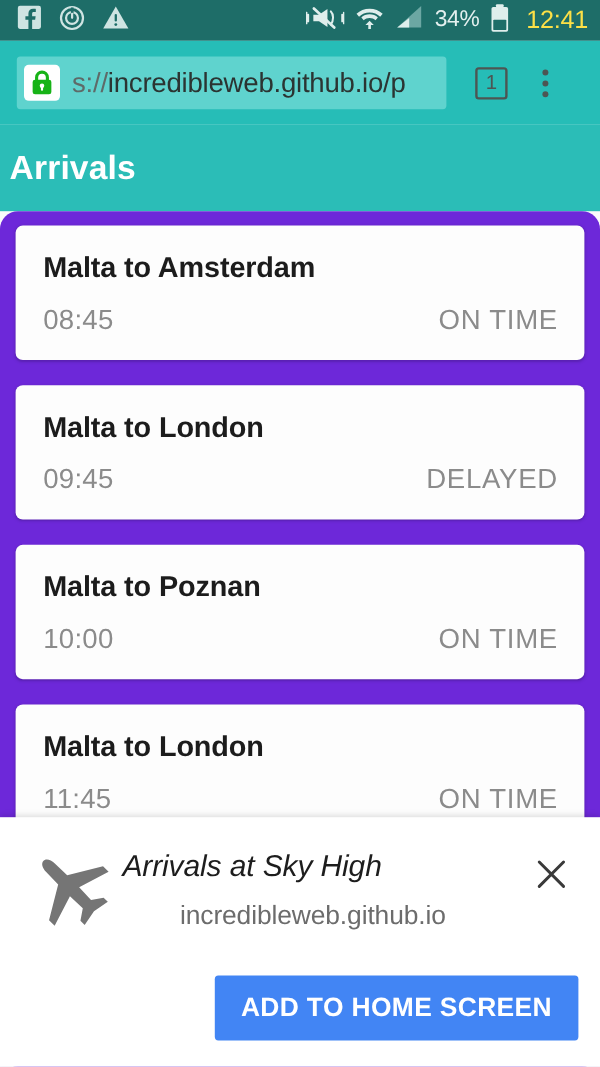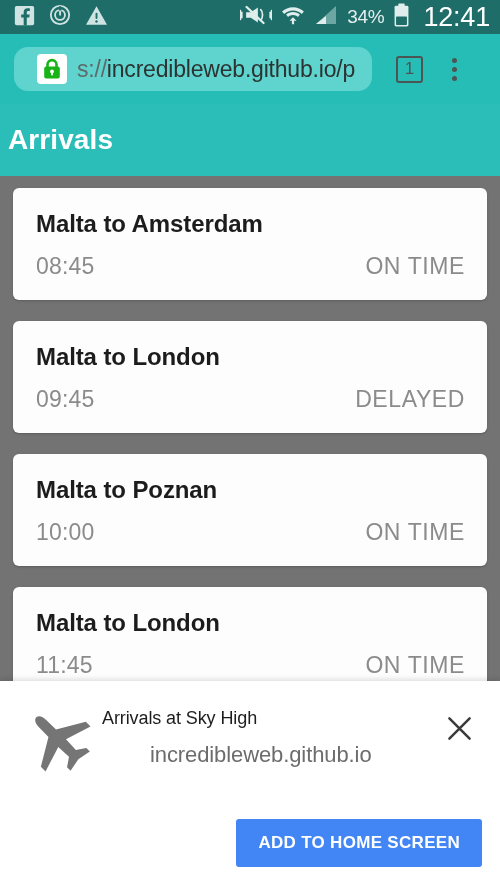--- a/index.html
+++ b/index.html
@@ -37,50 +37,49 @@
   .sb-left { display: flex; align-items: center; gap: 14px; }
   .sb-right { margin-left: auto; display: flex; align-items: center; gap: 9px; }
   .sb-icon { display: block; }
   .sb-battery-pct {
     font-size: 19px;
     letter-spacing: -0.3px;
     color: #e4f0ef;
     font-family: "Liberation Sans", sans-serif;
   }
   .sb-clock {
-    font-size: 27px;
+    font-size: 21px;
     letter-spacing: -0.2px;
-    color: #ffffff;
+    color: #fde047;
     margin-left: 4px;
   }
 
   
   .toolbar {
     position: absolute;
     top: 34px; left: 0; right: 0;
     height: 70px;
     background: #26bdb7;
     display: flex;
     align-items: center;
     padding: 0 10px 0 14px;
     box-sizing: border-box;
   }
   .urlfield {
     flex: 1 1 auto;
     height: 44px;
     background: #5fd3ce;
-    border-radius: 14px;
+    border-radius: 3px;
     display: flex;
     align-items: center;
     padding-left: 6px;
     box-sizing: border-box;
     overflow: hidden;
     min-width: 0;
     max-width: 358px;
-    justify-content: center;
   }
   .lockchip {
     width: 30px;
     height: 30px;
     background: #ffffff;
     border-radius: 4px;
     display: flex;
     align-items: center;
     justify-content: center;
     flex: 0 0 auto;
@@ -142,24 +141,25 @@
     font-size: 28px;
     font-weight: bold;
     letter-spacing: 0.1px;
   }
 
   
   .listarea {
     position: absolute;
     top: 176px; left: 0; right: 0;
     bottom: 0;
-    background: #737373;
+    background: #6d28d9;
     overflow: hidden;
     padding-top: 12px;
     box-sizing: border-box;
+    border-radius: 15px;
   }
   .card {
     margin: 0 13px 21px 13px;
     background: #fdfdfd;
     border-radius: 6px;
     box-shadow: 0 1px 3px rgba(0,0,0,0.14), 0 1px 1px rgba(0,0,0,0.06);
     padding: 24px 22px 22px 23px;
     box-sizing: border-box;
     height: 112px;
   }
@@ -209,24 +209,25 @@
     display: flex;
     align-items: center;
     justify-content: center;
   }
   .banner-text {
     flex: 1 1 auto;
     padding-top: 10px;
     min-width: 0;
   }
   .banner-title {
-    font-size: 18px;
+    font-size: 25px;
     color: #1d1d1d;
     letter-spacing: -0.1px;
     line-height: 1.1;
+    font-style: italic;
   }
   .banner-sub {
     margin-top: 13px;
     font-size: 22px;
     color: #6c6c6c;
     letter-spacing: -0.1px;
     margin-left: 48px;
   }
   .close-btn {
     flex: 0 0 auto;
@@ -240,21 +241,21 @@
   .banner-actions {
     position: absolute;
     right: 18px;
     bottom: 22px;
   }
   .a2hs-btn {
     background: #4285f4;
     color: #ffffff;
     border: none;
     border-radius: 3px;
-    font-size: 17px;
+    font-size: 22px;
     font-weight: bold;
     letter-spacing: 0.3px;
     padding: 14px 22px 14px 22px;
     font-family: "Liberation Sans", sans-serif;
     cursor: pointer;
   }
 </style>
 </head>
 <body>
 

